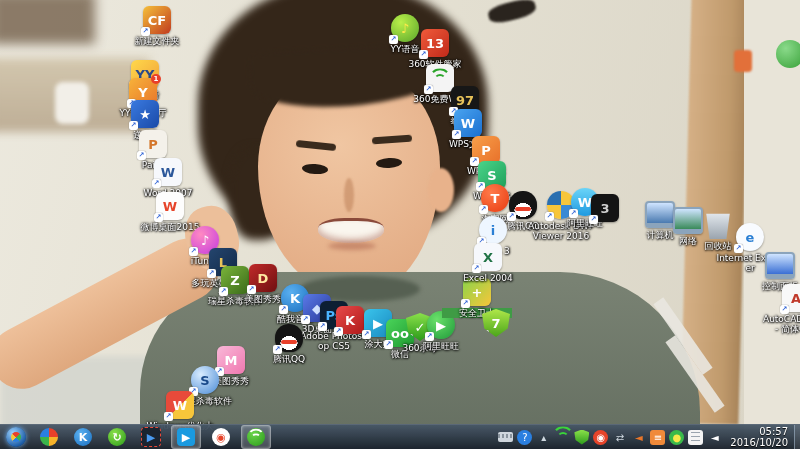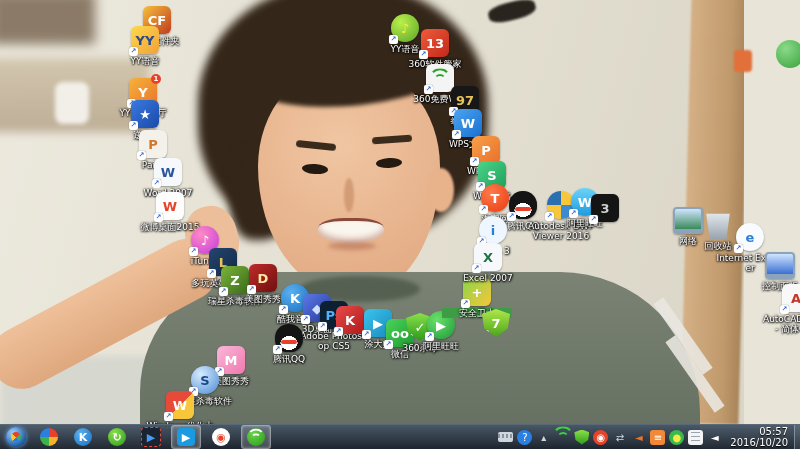--- a/index.html
+++ b/index.html
@@ -122,21 +122,21 @@
   <div class="stripe2"></div>
   <div class="arm"></div>
   <div class="hand"></div>
 </div>
 
 <div id="icons">
     <div class="dicon" style="left: 122px; top: 6px;">
       <div class="dglyph" style="background: linear-gradient(135deg, rgb(245, 192, 58), rgb(192, 58, 31)); color: rgb(255, 255, 255);">CF<span class="sc">↗</span></div>
       <div class="dlabel">新建文件夹</div>
     </div>
-    <div class="dicon" style="left: 110px; top: 26px;">
+    <div class="dicon" style="left: 110px; top: 60px;">
       <div class="dglyph" style="background: linear-gradient(135deg, rgb(255, 216, 74), rgb(240, 162, 58)); color: rgb(42, 74, 138);">YY<span class="sc">↗</span></div>
       <div class="dlabel">YY语音</div>
     </div>
     <div class="dicon" style="left: 108px; top: 78px;">
       <div class="dglyph" style="background: linear-gradient(135deg, rgb(247, 178, 58), rgb(232, 118, 42)); color: rgb(255, 255, 255);">Y<span class="sc">↗</span><span class="badge">1</span></div>
       <div class="dlabel">YY游戏大厅</div>
     </div>
     <div class="dicon" style="left: 110px; top: 100px;">
       <div class="dglyph" style="background: linear-gradient(135deg, rgb(58, 122, 224), rgb(26, 74, 168)); color: rgb(255, 255, 255);">★<span class="sc">↗</span></div>
       <div class="dlabel">逆战7</div>
@@ -264,34 +264,38 @@
         <span class="sc">↗</span>
       </div>
       <div class="dlabel">腾讯QQ</div>
     </div>
     <div class="dicon" style="left: 458px; top: 216px;">
       <div class="dglyph circle" style="background: rgb(238, 246, 255); color: rgb(42, 127, 212);">i<span class="sc">↗</span></div>
       <div class="dlabel">iTools 3</div>
     </div>
     <div class="dicon" style="left: 453px; top: 243px;">
       <div class="dglyph" style="background: rgb(246, 248, 252); color: rgb(33, 115, 70);">X<span class="sc">↗</span></div>
-      <div class="dlabel">Excel 2007</div>
+      <div class="dlabel">Excel 2004</div>
     </div>
     <div class="dicon" style="left: 526px; top: 191px;">
       <div class="dglyph circle" style="background: conic-gradient(rgb(247, 198, 58) 0deg, rgb(247, 198, 58) 25%, rgb(58, 138, 212) 25%, rgb(58, 138, 212) 50%, rgb(247, 198, 58) 50%, rgb(247, 198, 58) 75%, rgb(42, 111, 176) 75%, rgb(42, 111, 176) 100%); color: rgb(255, 255, 255);">
         <span class="sc">↗</span>
       </div>
       <div class="dlabel">Autodesk DWF Viewer 2016</div>
     </div>
     <div class="dicon" style="left: 550px; top: 188px;">
       <div class="dglyph circle" style="background: linear-gradient(rgb(106, 212, 248), rgb(31, 154, 224)); color: rgb(255, 255, 255);">W<span class="sc">↗</span></div>
       <div class="dlabel">阿里旺旺</div>
     </div>
     <div class="dicon" style="left: 570px; top: 194px;">
       <div class="dglyph" style="background: rgb(20, 20, 20); color: rgb(207, 207, 207);">3<span class="sc">↗</span></div>
+    </div>
+    <div class="dicon" style="left: 625px; top: 198px;">
+      <div class="dglyph monitor" style="background: linear-gradient(rgb(207, 228, 255), rgb(74, 122, 176));"></div>
+      <div class="dlabel">计算机</div>
     </div>
     <div class="dicon" style="left: 683px; top: 211px;">
       <div class="dglyph bin" style="background: linear-gradient(rgb(232, 237, 242), rgb(154, 164, 174));"></div>
       <div class="dlabel">回收站</div>
     </div>
     <div class="dicon" style="left: 653px; top: 204px;">
       <div class="dglyph monitor" style="background: linear-gradient(rgb(207, 228, 255), rgb(58, 138, 90));"></div>
       <div class="dlabel">网络</div>
     </div>
     <div class="dicon" style="left: 715px; top: 223px;">

